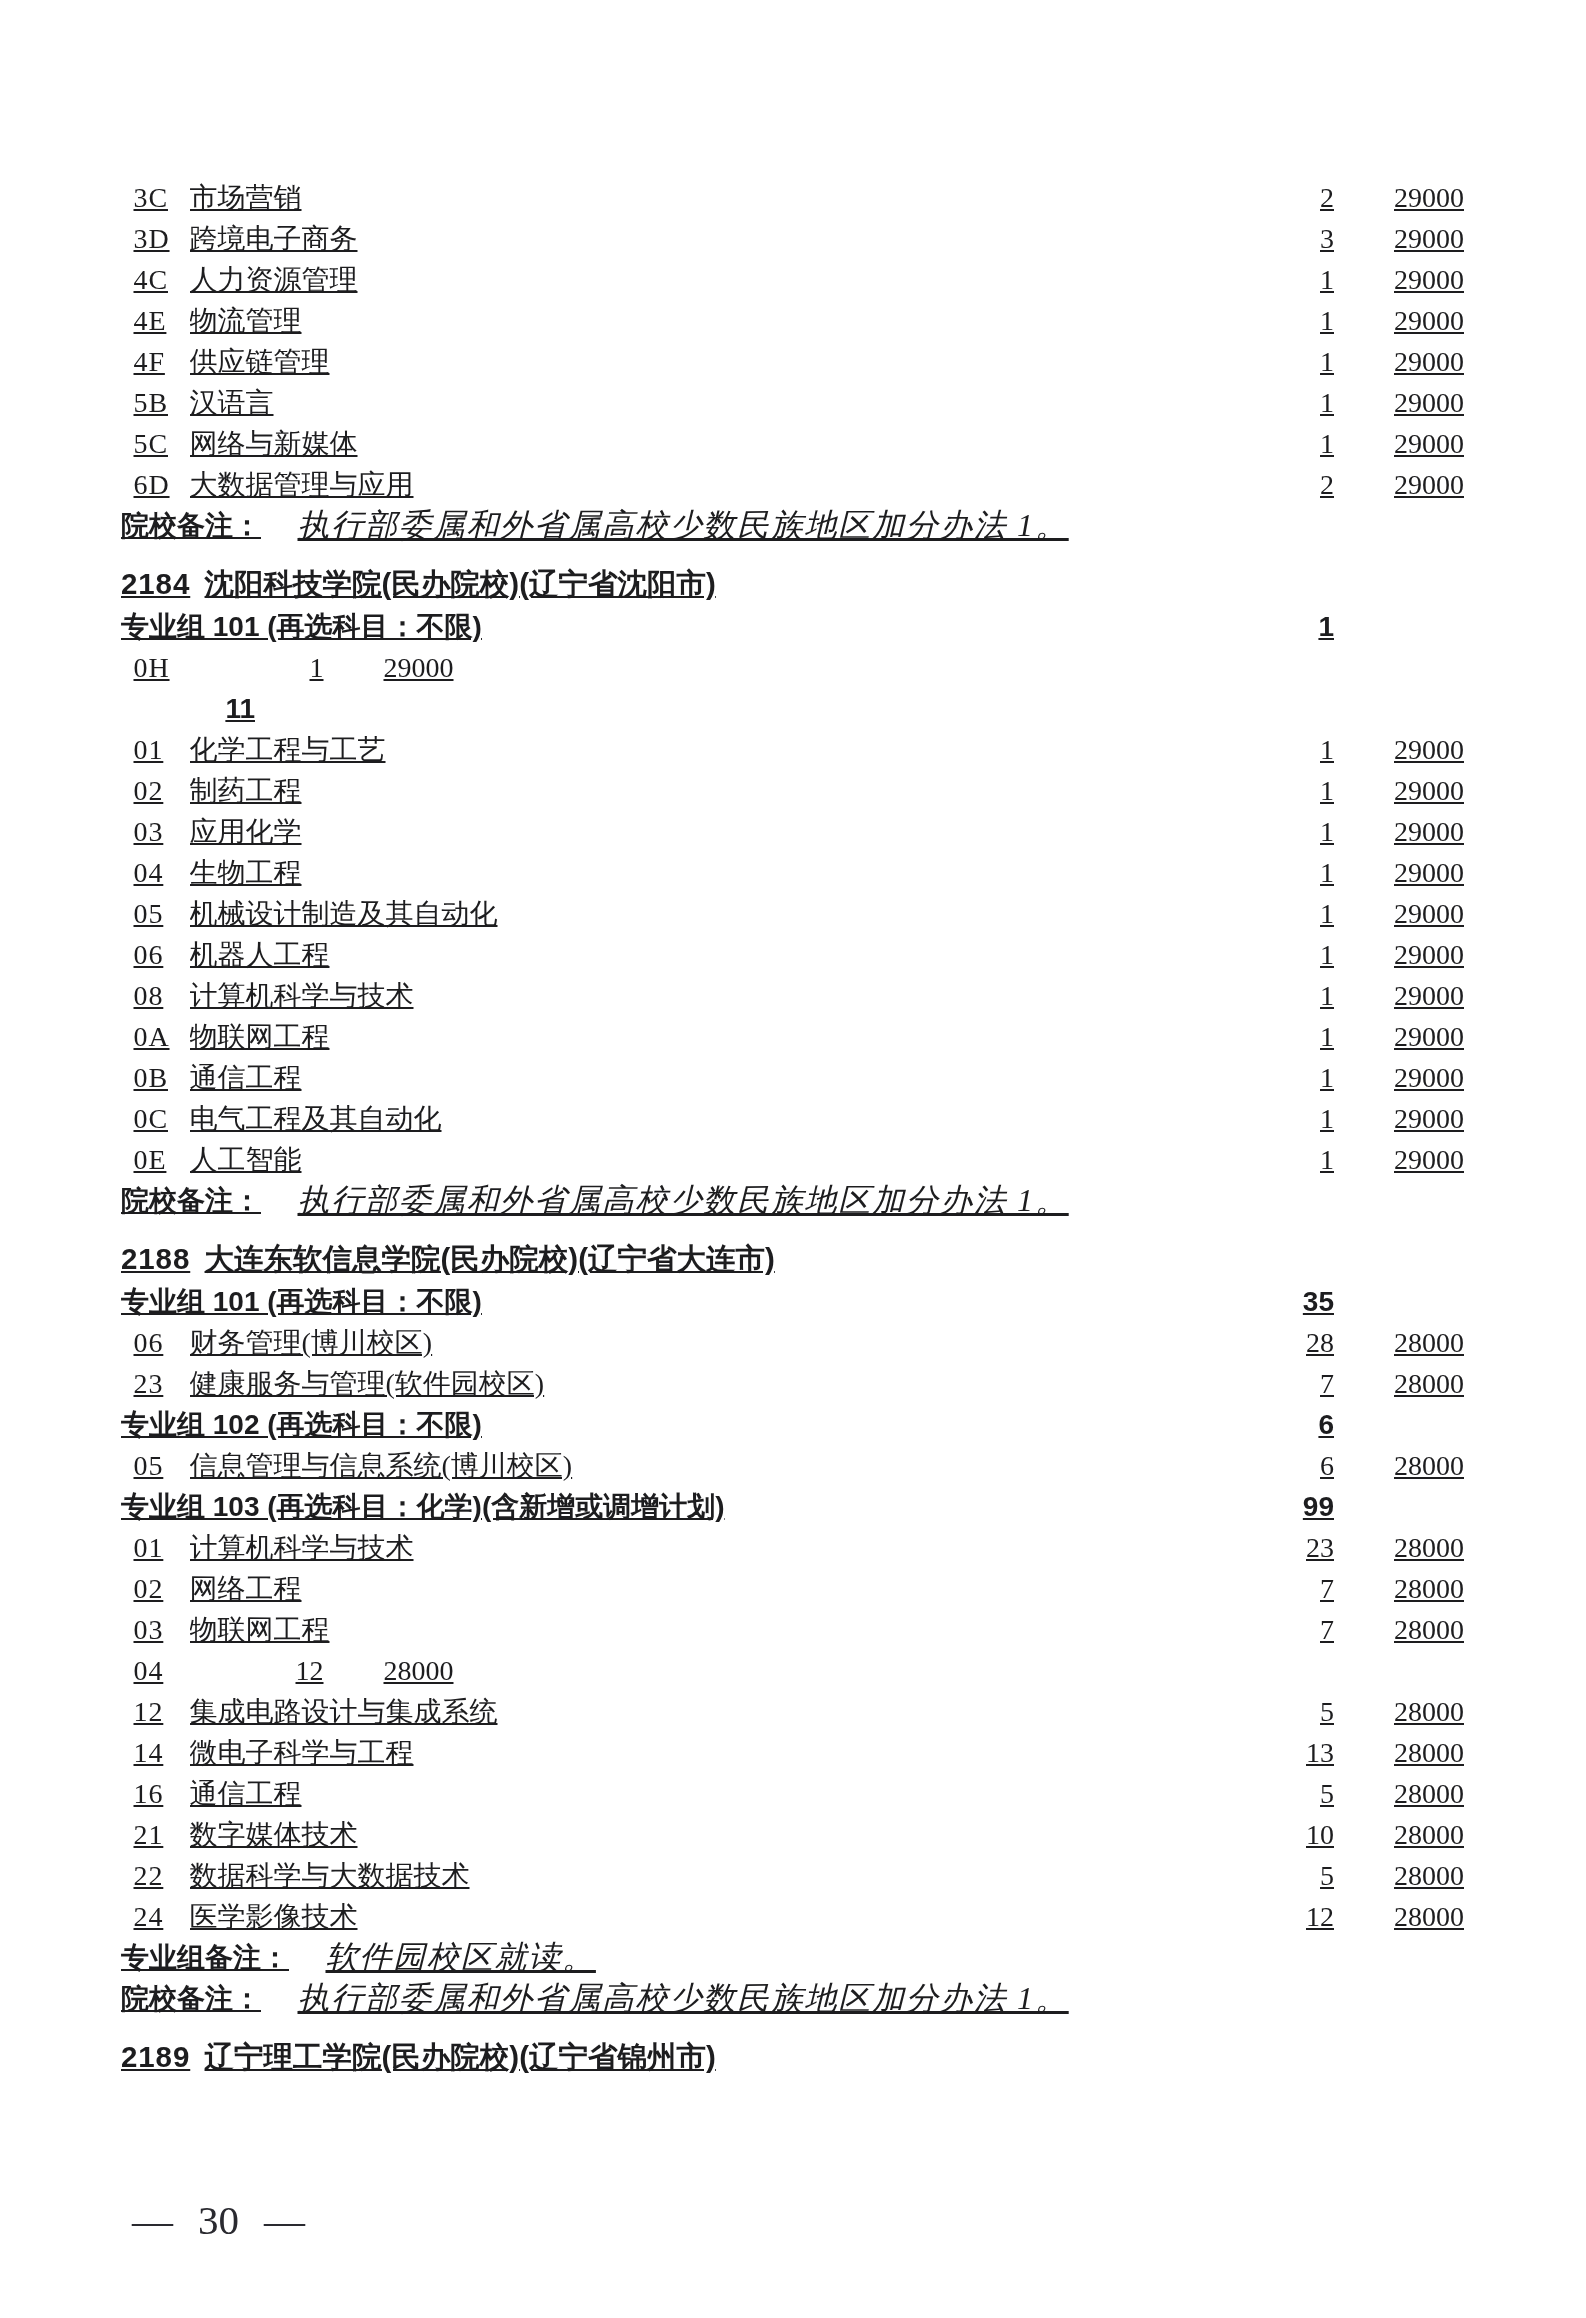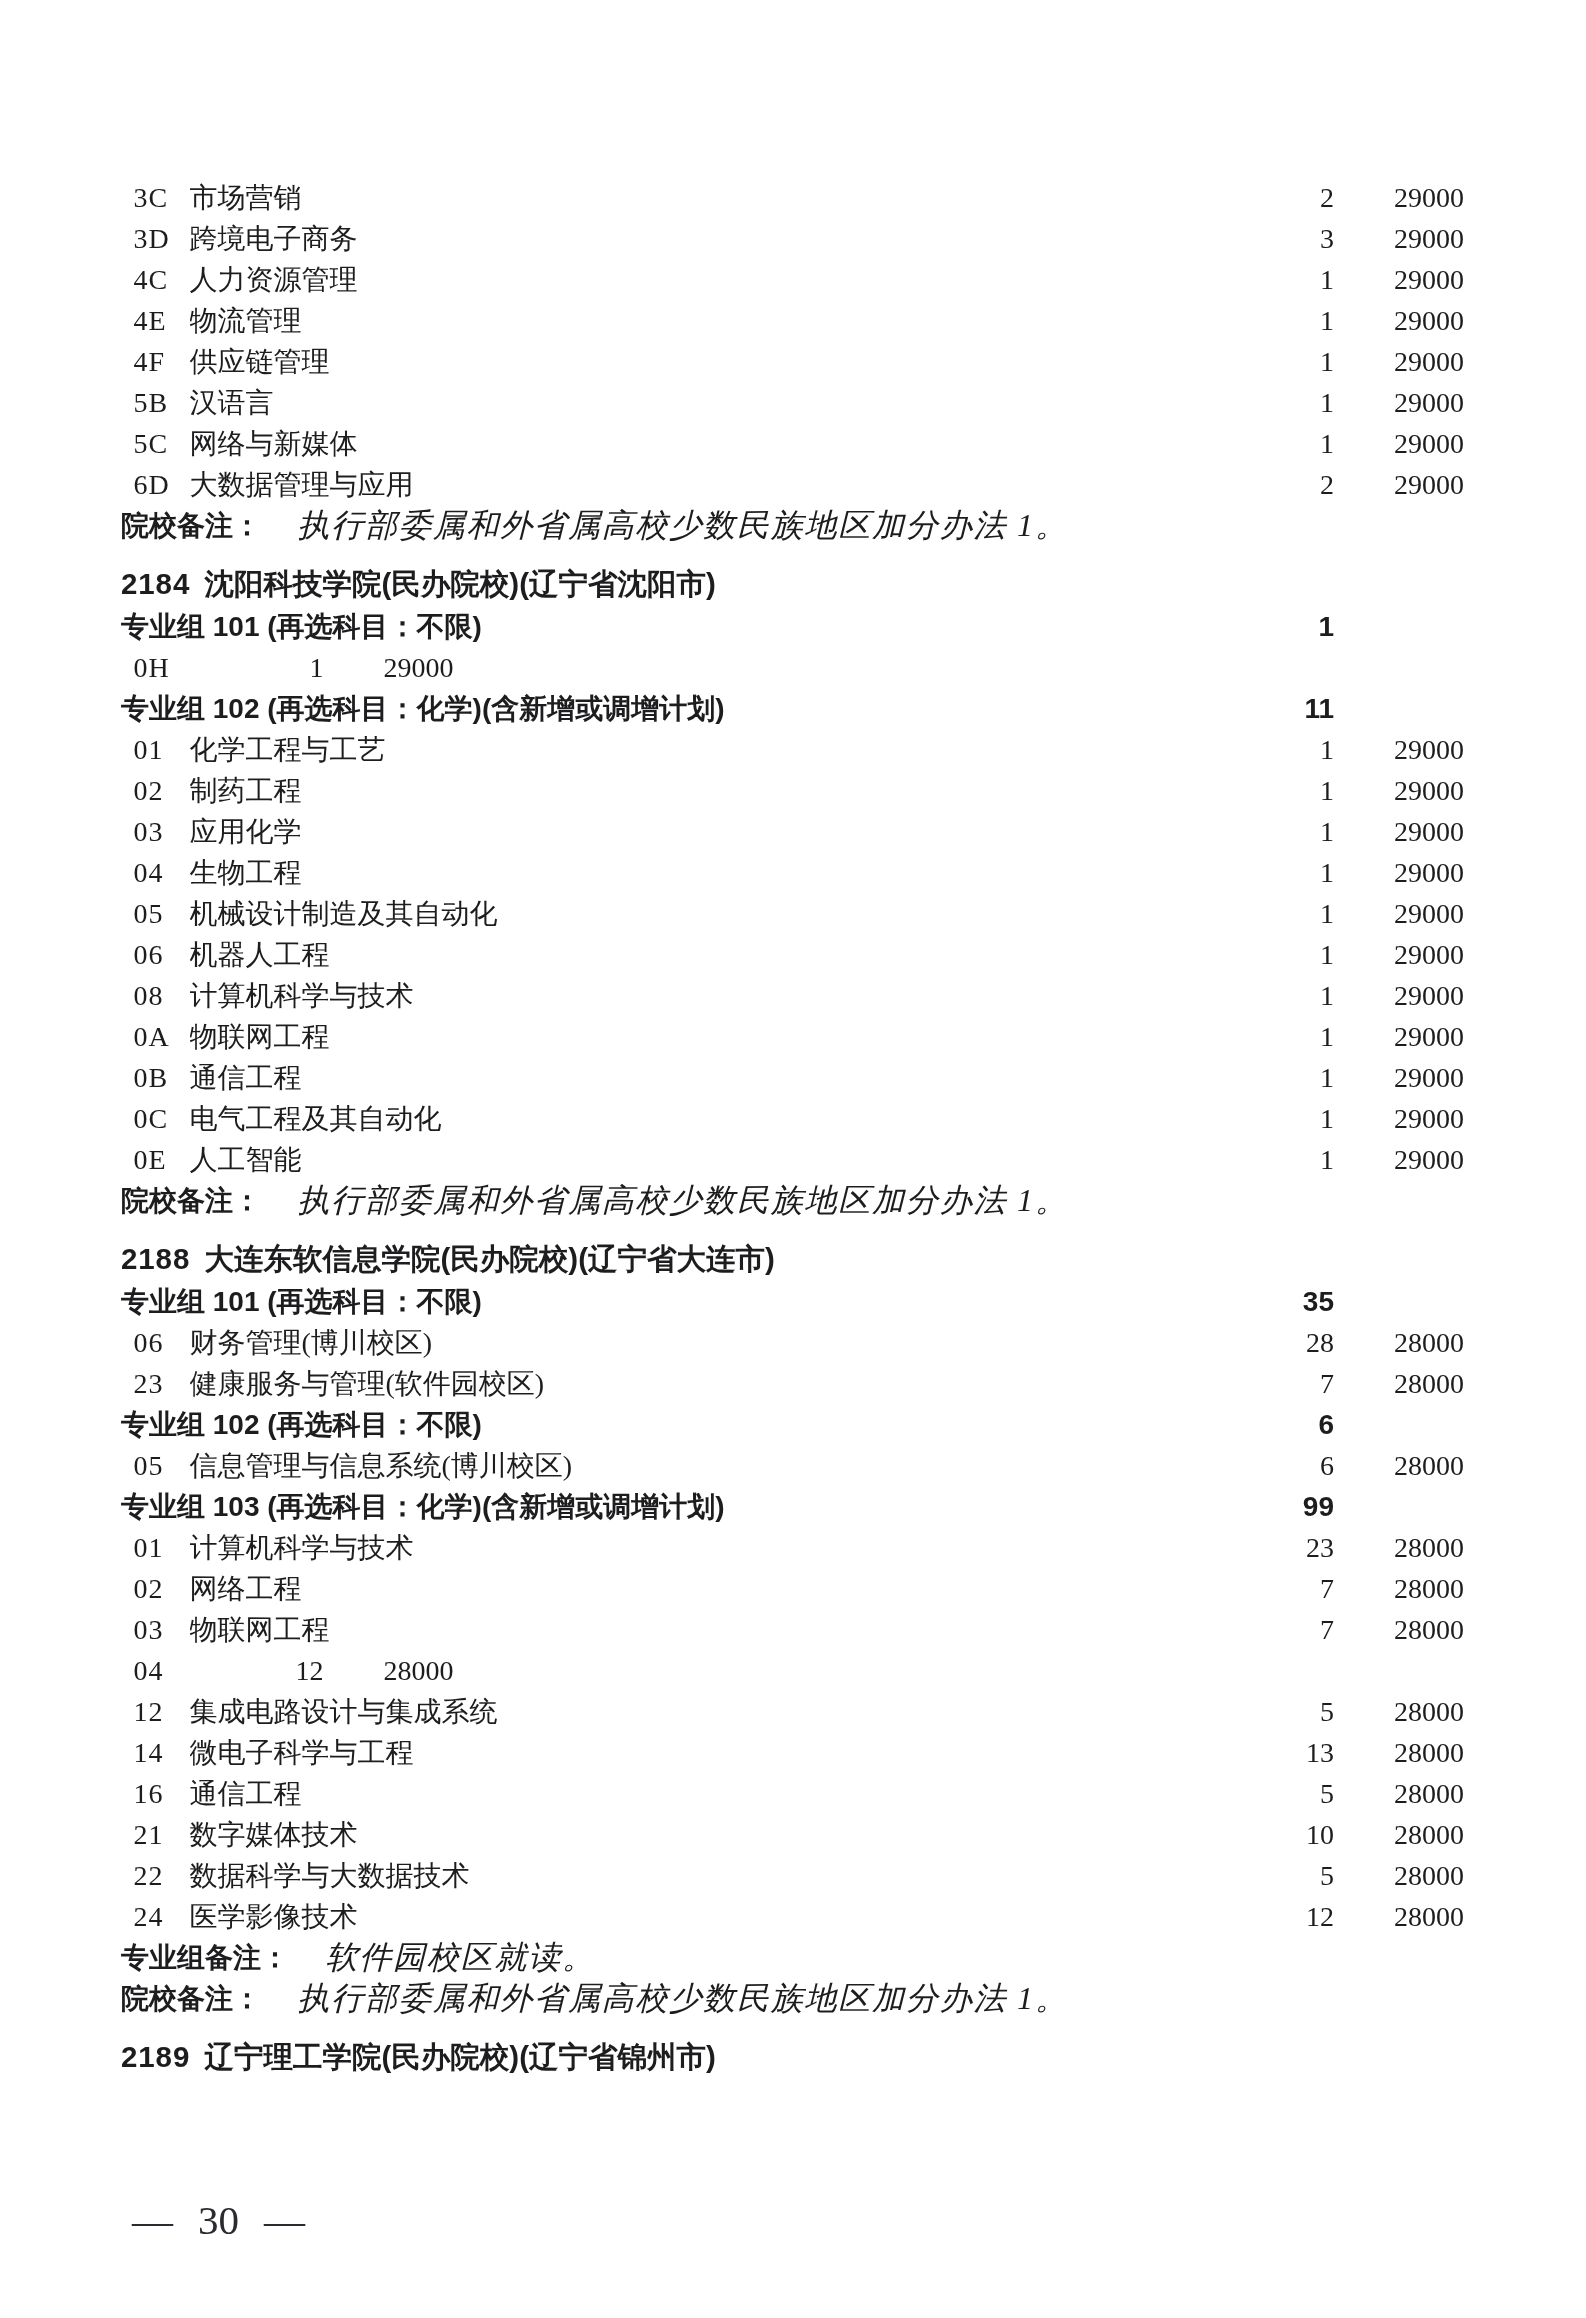--- a/index.html
+++ b/index.html
@@ -2,21 +2,21 @@
 <html style="font-size:14.3px"><head>
 <meta charset="utf-8">
 <style>
   html,body{margin:0;padding:0;}
   body{
     width:1586px;height:2319px;position:relative;background:#ffffff;
     font-family:"Liberation Serif","DejaVu Serif",serif;color:#1d1d1f;
     overflow:hidden;
   }
   .doc{position:absolute;left:121px;top:177px;width:1343px;}
-  .row{display:flex;align-items:center;height:41px;line-height:41px;font-size:28px;white-space:nowrap;}
+  .row{display:flex;align-items:center;height:41px;line-height:41px;font-size:28px;white-space:nowrap;text-decoration:underline;}
   
   .major-row{padding-left:12.5px;}
   .major-row .code{flex:0 0 56px;letter-spacing:0.9px;}
   .major-row .name{flex:1 1 auto;overflow:hidden;}
   .count{flex:0 0 134px;text-align:right;}
   .fee{flex:0 0 130px;text-align:right;}
   
   .group-row,.school-row,.note-label{
     font-family:"Liberation Sans","DejaVu Sans",sans-serif;font-weight:700;
   }
@@ -99,21 +99,20 @@
         <span class="gtext">专业组 101 (再选科目：不限)</span>
         <span class="count">1</span>
         <span class="fee"></span>
       </div>
       <div class="row major-row">
         <span class="code">0H</span>
         <span class="count">1</span>
         <span class="fee">29000</span>
       </div>
       <div class="row group-row">
-        <span class="gtext">专业组 102 (再选科目：化学)(含新增或调增计划)</span>
         <span class="count">11</span>
         <span class="fee"></span>
       </div>
       <div class="row major-row">
         <span class="code">01</span>
         <span class="name">化学工程与工艺</span>
         <span class="count">1</span>
         <span class="fee">29000</span>
       </div>
       <div class="row major-row">

